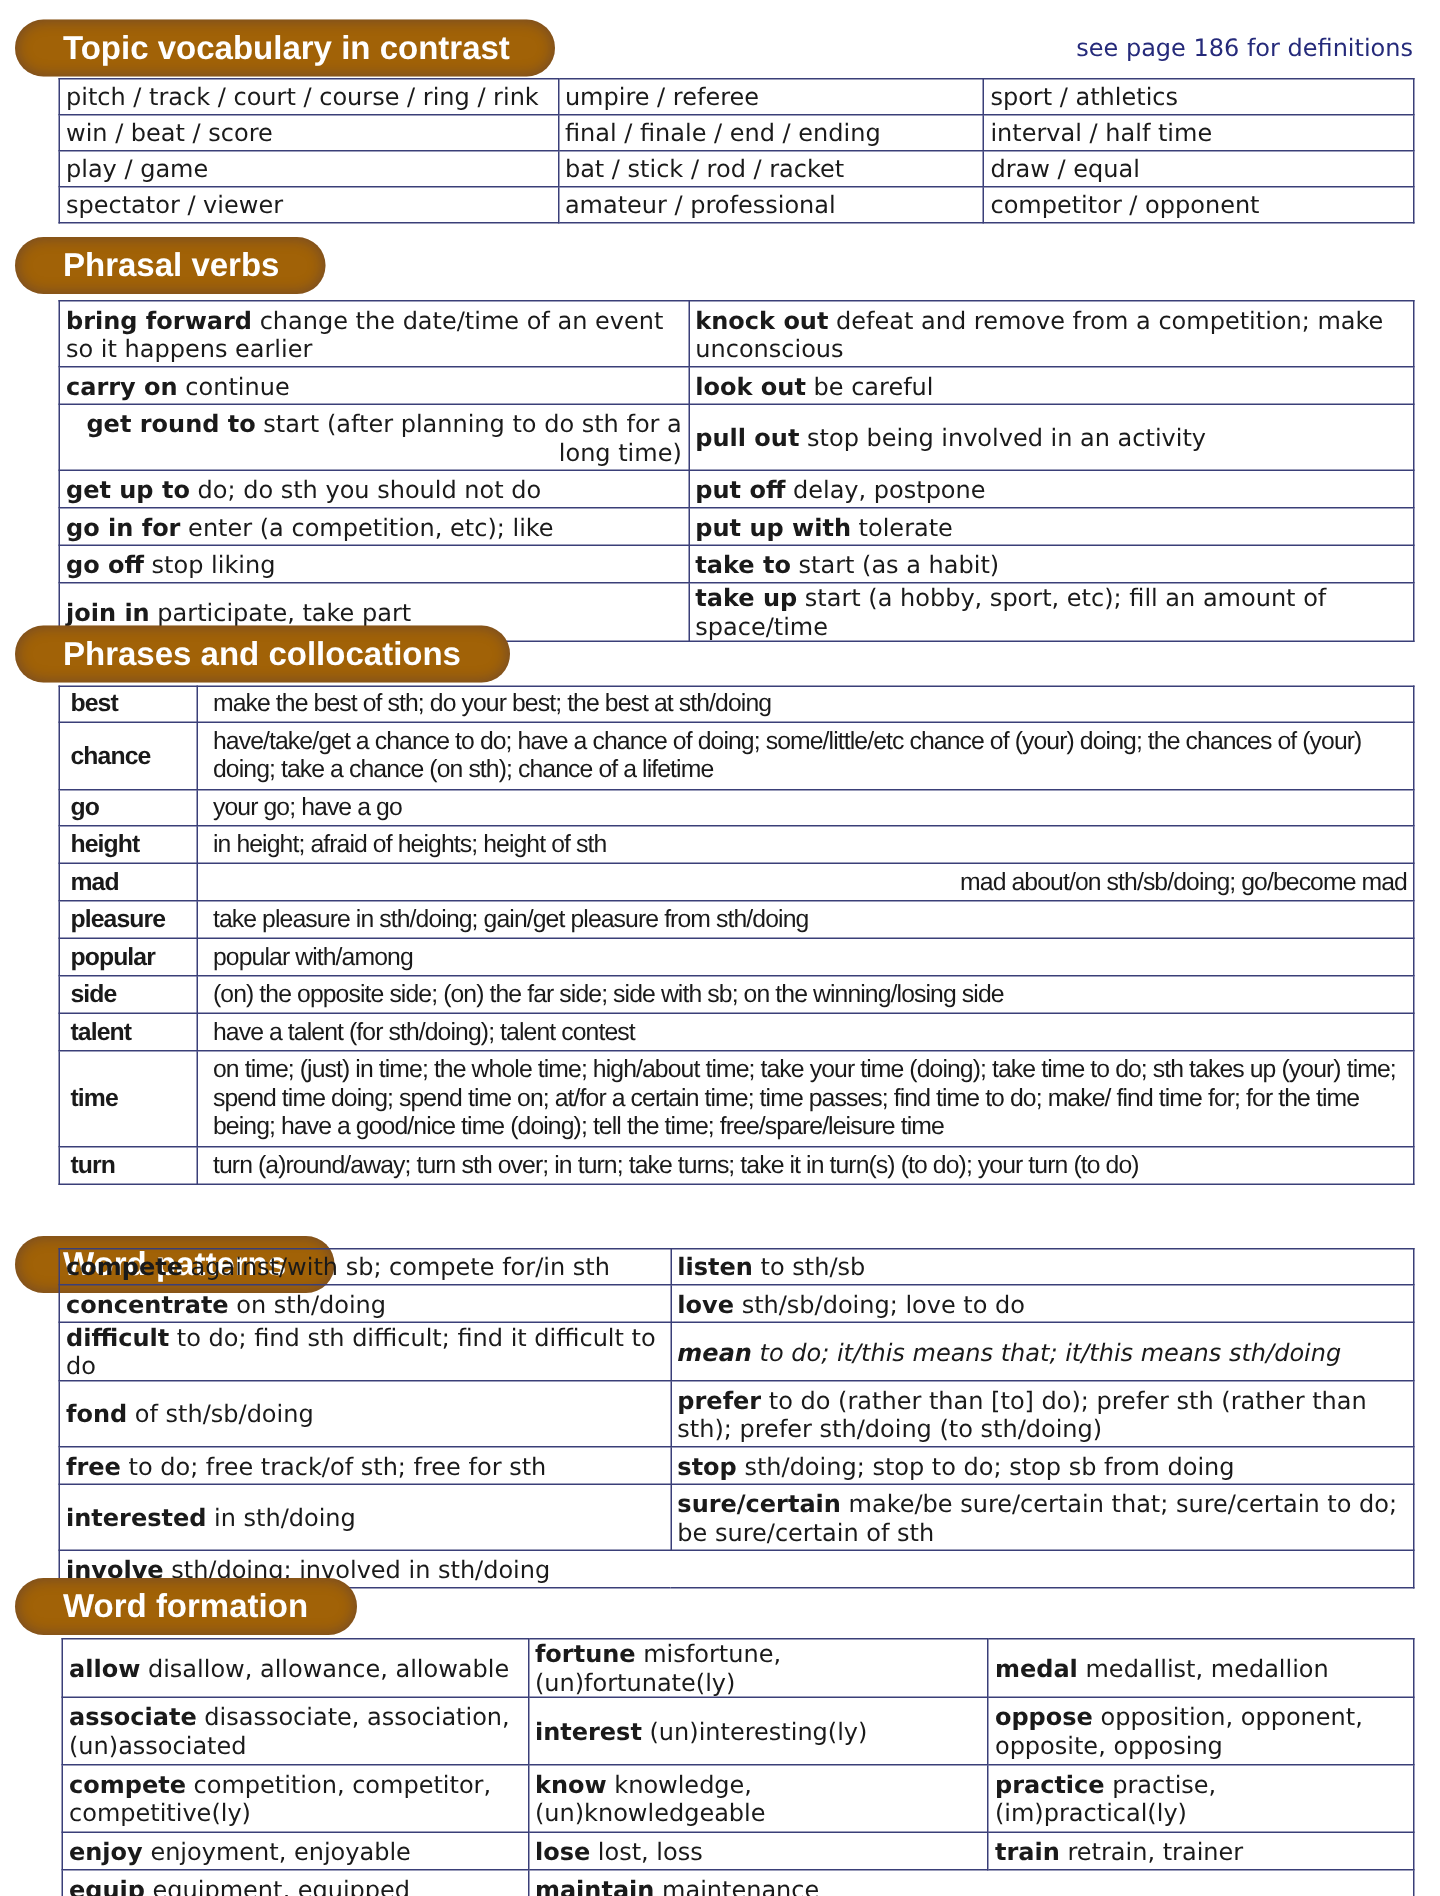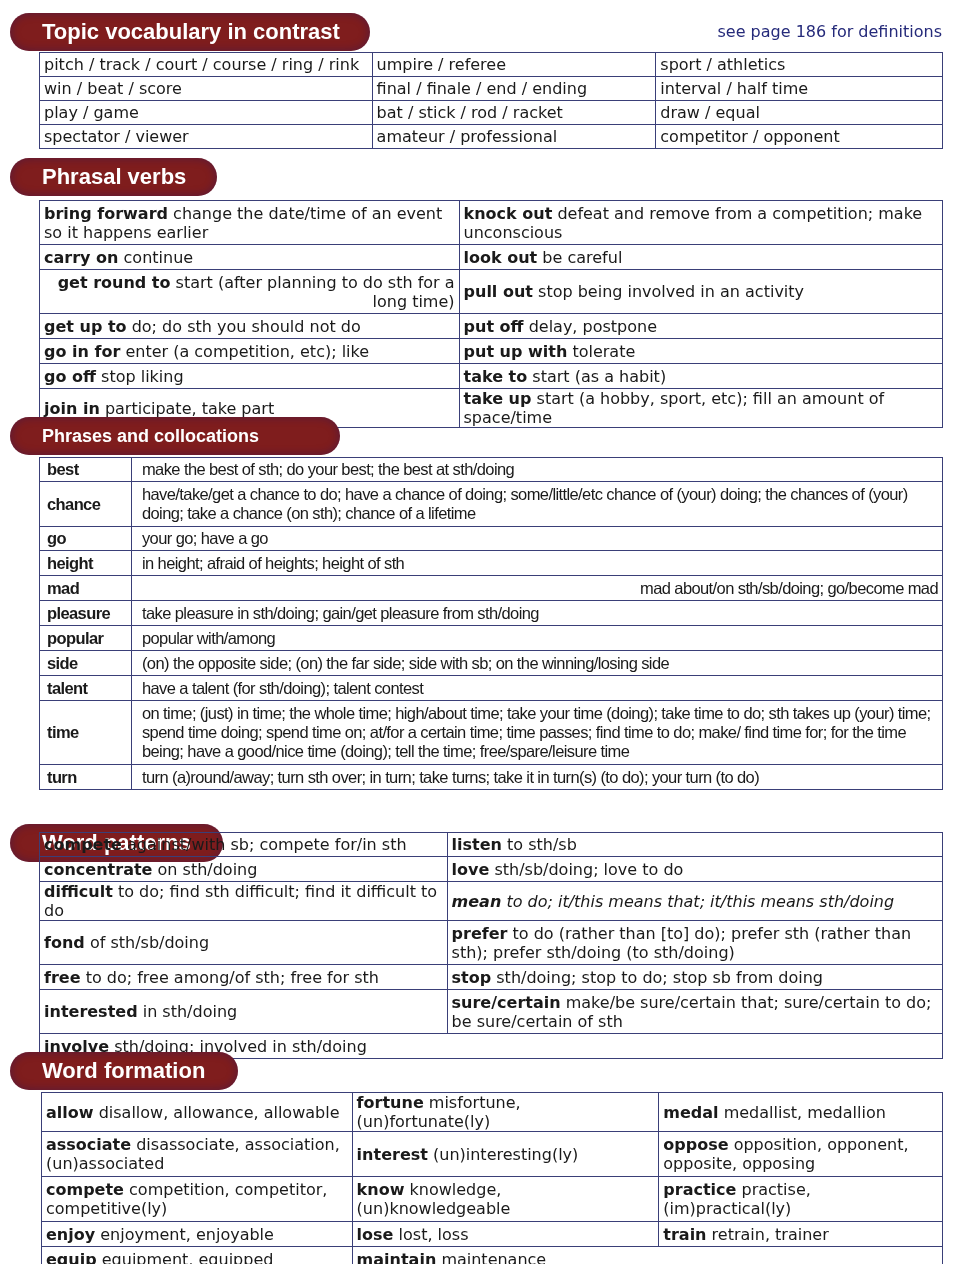--- a/index.html
+++ b/index.html
@@ -1,20 +1,20 @@
 <!DOCTYPE html>
 <html><head>
 <meta charset="utf-8">
 <style>
   html, body { margin: 0; padding: 0; background: #ffffff; }
   body { width: 960px; height: 1264px; position: relative; overflow: hidden;
          font-family: "DejaVu Sans", sans-serif; color: #1a1a1a; }
   .section { position: absolute; left: 0; width: 960px; }
   .pill { position: absolute; left: 10px; height: 38px; border-radius: 19px;
-          background: #7f1d1d; color: #fff; font-family: "Liberation Sans", sans-serif;
+          background: #a16207; color: #fff; font-family: "Liberation Sans", sans-serif;
           font-weight: bold; font-size: 22px; line-height: 38px; padding-left: 32px;
           box-sizing: border-box; box-shadow: inset 0 0 10px rgba(10,20,120,0.35); }
   .note { position: absolute; right: 18px; top: 22px; color: #252a7a; font-size: 16px; }
   table { position: absolute; border-collapse: collapse; font-size: 16px; }
   td { border: 1px solid #3a3f78; padding: 0 4px; vertical-align: middle; line-height: 19px; }
   td b { font-weight: bold; }
   .cond { font-family: "Liberation Sans", sans-serif; font-size: 16.5px; letter-spacing: -0.6px; }
 </style>
 </head>
 <body>
@@ -87,21 +87,21 @@
         </tr>
         <tr>
           <td style="height: 24px;"><b>join in</b> <span>participate, take part</span></td>
           <td style="height: 24px;"><b>take up</b> <span>start (a hobby, sport, etc); fill an amount of space/time</span></td>
         </tr>
       </tbody>
   </table>
 </div>
 
 <div class="section" style="top:415px;height:370px;">
-  <div class="pill" style="top:2px;width:330px;font-size:18px;">Phrases and collocations</div>
+  <div class="pill" style="top:2px;width:330px;font-size:22px;">Phrases and collocations</div>
   <table class="cond" style="left:39px;top:42px;width:904px;">
     <colgroup>
         <col style="width:92px">
         <col style="width:812px">
       </colgroup>
     <tbody id="pc-body">
         <tr>
           <td style="font-weight: bold; padding-left: 7px; height: 23px;">best</td>
           <td style="padding-left: 10px;">make the best of sth; do your best; the best at sth/doing</td>
         </tr>
@@ -167,21 +167,21 @@
         </tr>
         <tr>
           <td style="height: 24px;"><b>difficult</b> <span>to do; find sth difficult; find it difficult to do</span></td>
           <td style="height: 24px; font-style: italic;"><b>mean</b> <span>to do; it/this means that; it/this means sth/doing</span></td>
         </tr>
         <tr>
           <td style="height: 43px;"><b>fond</b> <span>of sth/sb/doing</span></td>
           <td style="height: 43px;"><b>prefer</b> <span>to do (rather than [to] do); prefer sth (rather than sth); prefer sth/doing (to sth/doing)</span></td>
         </tr>
         <tr>
-          <td style="height: 24px;"><b>free</b> <span>to do; free among/of sth; free for sth</span></td>
+          <td style="height: 24px;"><b>free</b> <span>to do; free track/of sth; free for sth</span></td>
           <td style="height: 24px;"><b>stop</b> <span>sth/doing; stop to do; stop sb from doing</span></td>
         </tr>
         <tr>
           <td style="height: 43px;"><b>interested</b> <span>in sth/doing</span></td>
           <td style="height: 43px;"><b>sure/certain</b> <span>make/be sure/certain that; sure/certain to do; be sure/certain of sth</span></td>
         </tr>
         <tr>
           <td colspan="2" style="height: 24px;"><b>involve</b> <span>sth/doing; involved in sth/doing</span></td>
         </tr>
       </tbody>

